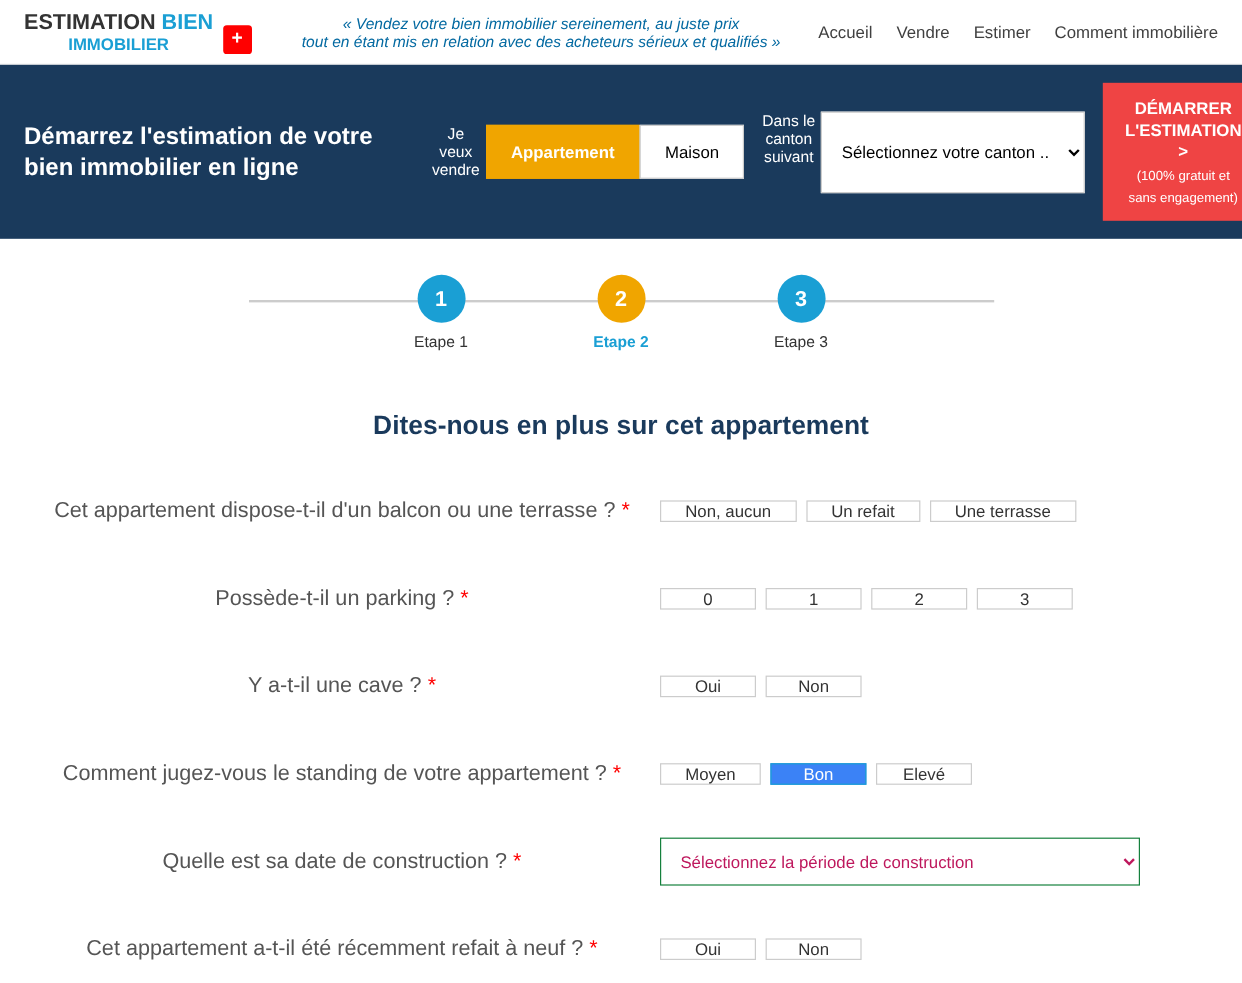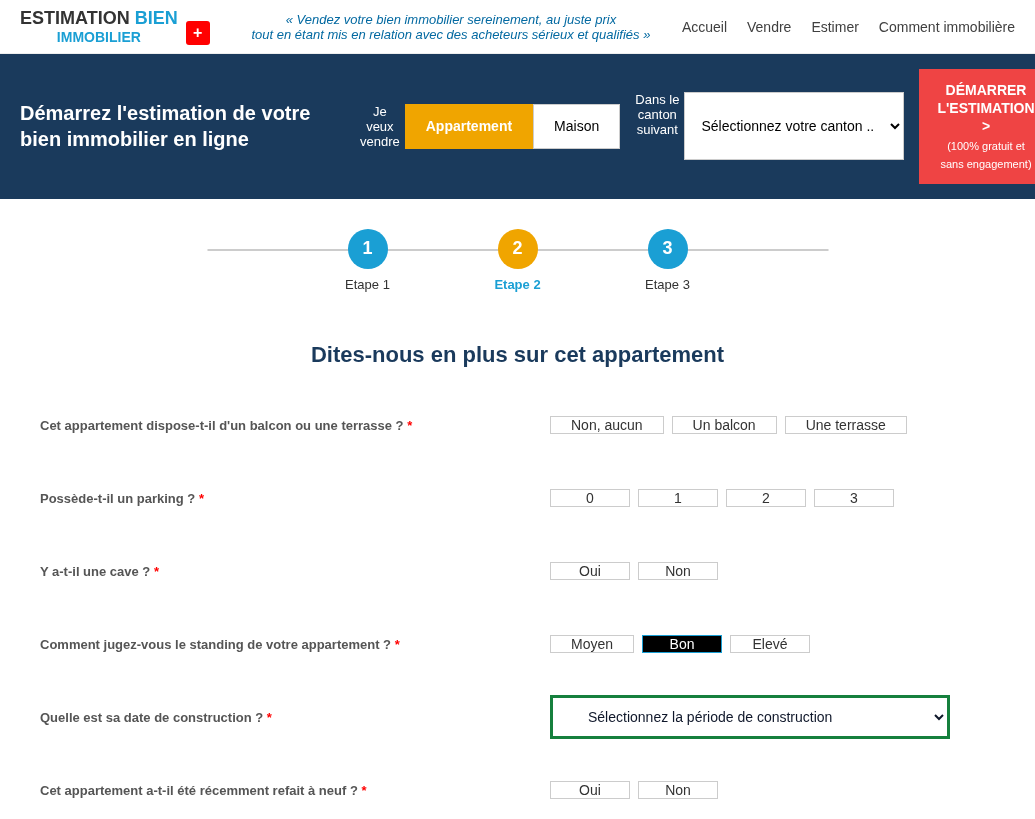--- a/index.html
+++ b/index.html
@@ -99,34 +99,34 @@
     .form-title {
       text-align: center; color: #1a3a5c; font-size: 22px; font-weight: bold;
       margin-bottom: 30px;
     }
 
     .question-row {
       display: flex; align-items: center; margin-bottom: 18px;
       min-height: 55px;
     }
     .question-label {
-      color: #555; font-size: 13px; text-align: left;
-      min-width: 510px; padding-right: 20px; flex-shrink: 0; font-weight: bold;
+      color: #555; font-size: 18px; text-align: center;
+      min-width: 510px; padding-right: 20px; flex-shrink: 0;
     }
     .answer-btns { display: flex; gap: 8px; align-items: center; flex-wrap: wrap; }
     .answer-btn {
       padding: 0 20px; border: 1px solid #ccc; background: white;
       cursor: pointer; font-size: 14px; color: #333; min-width: 80px;
       text-align: center;
     }
-    .answer-btn.selected { background: #000000; color: white; border-color: #1a9fd4; }
+    .answer-btn.selected { background: #3b82f6; color: white; border-color: #1a9fd4; }
 
     .period-select {
-      padding: 10px 31px; border: 3px solid #15803d; font-size: 14px;
-      min-width: 400px; background: white; cursor: pointer; color: #0f172a;
+      padding: 10px 12px; border: 1px solid #15803d; font-size: 14px;
+      min-width: 400px; background: white; cursor: pointer; color: #be185d;
     }
     .req { color: red; }
   </style>
 </head>
 <body>
 
 <div class="top-header">
   <div class="logo-area">
     <div>
       <span class="logo-text-main">
@@ -192,21 +192,21 @@
 </div>
 
 <div class="main-content">
   <h2 class="form-title">Dites-nous en plus sur cet appartement</h2>
 
   <div id="questions-container">
       <div class="question-row">
         <div class="question-label">Cet appartement dispose-t-il d'un balcon ou une terrasse ? <span class="req">*</span></div>
         <div class="answer-btns">
           <button class="answer-btn">Non, aucun</button>
-          <button class="answer-btn">Un balcon</button>
+          <button class="answer-btn">Un refait</button>
           <button class="answer-btn">Une terrasse</button>
         </div>
       </div>
       <div class="question-row">
         <div class="question-label">Possède-t-il un parking ? <span class="req">*</span></div>
         <div class="answer-btns">
           <button class="answer-btn">0</button>
           <button class="answer-btn">1</button>
           <button class="answer-btn">2</button>
           <button class="answer-btn">3</button>

